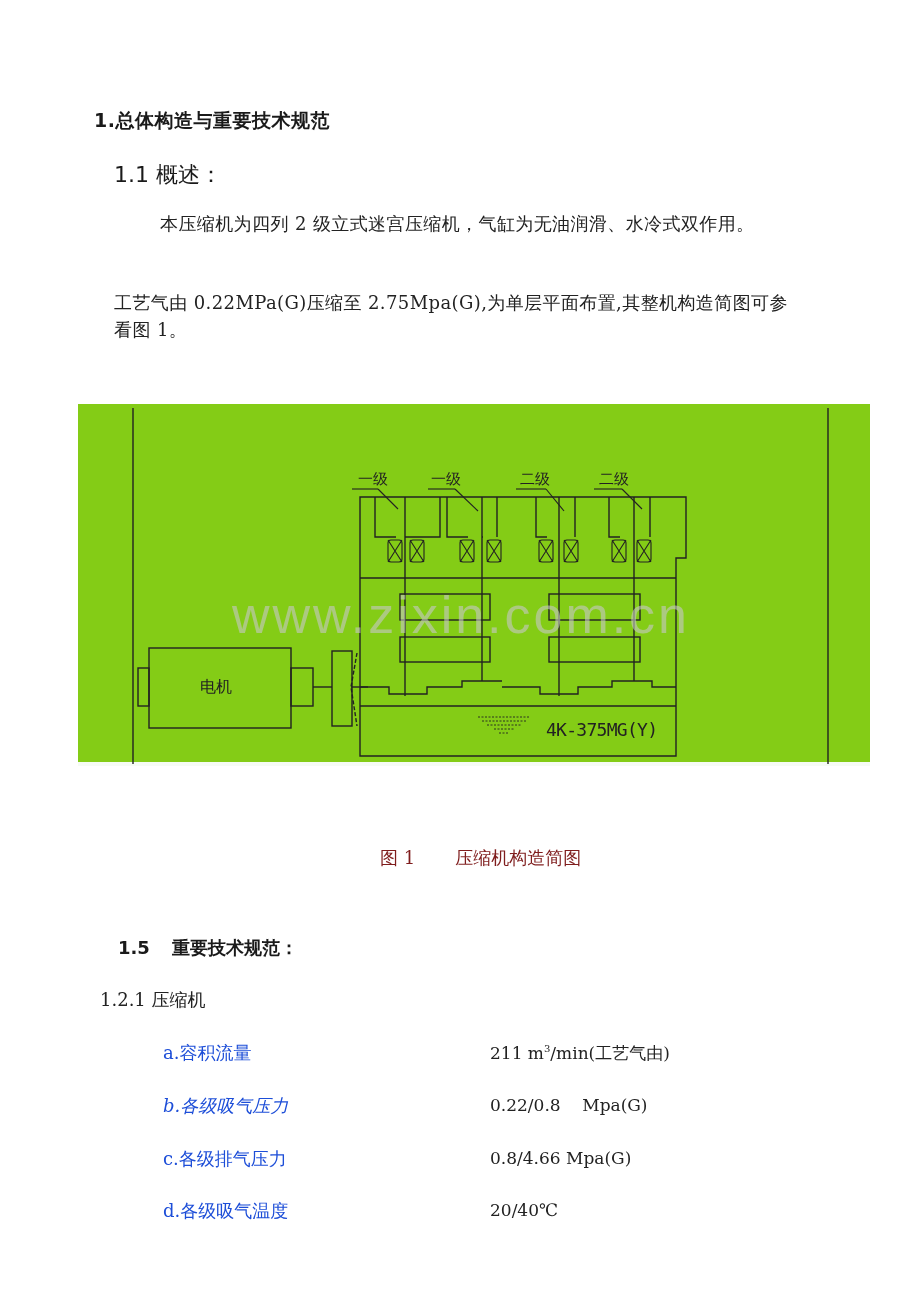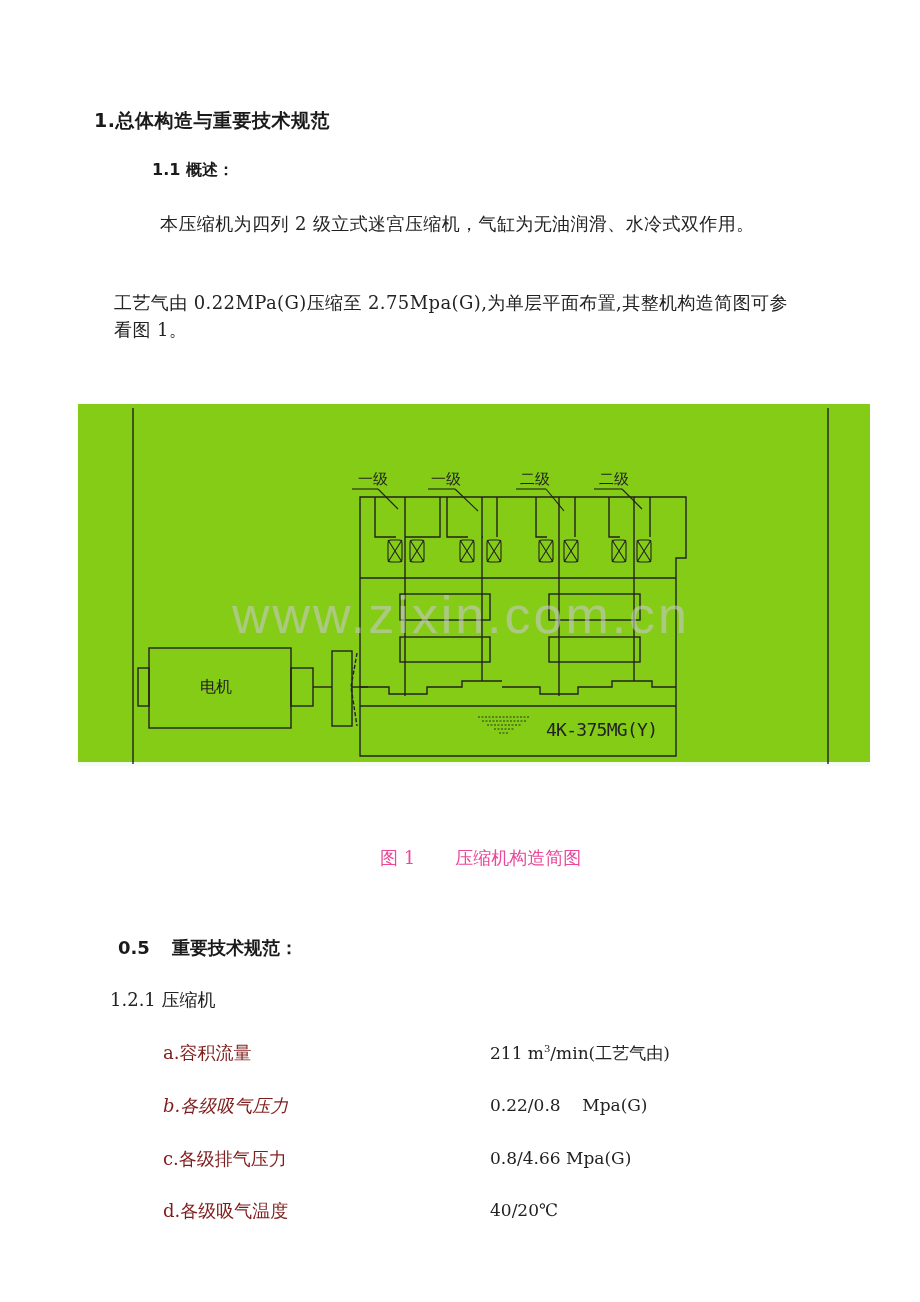--- a/index.html
+++ b/index.html
@@ -17,62 +17,61 @@
     }
     .abs { position: absolute; white-space: nowrap; }
     .h1 {
       left: 94px; top: 108px;
       font-size: 19px; font-weight: bold;
       font-family: "DejaVu Sans", "Liberation Sans", sans-serif;
       letter-spacing: 0.5px;
     }
     .h11 {
       left: 114px; top: 160px;
-      font-size: 16px; font-weight: bold;
+      font-size: 22px; font-weight: normal;
       font-family: "DejaVu Sans", "Liberation Sans", sans-serif;
-      margin-left: 38px;
     }
     .para {
       font-size: 18px;
       color: #222;
       letter-spacing: 0.4px;
     }
     .p1 { left: 160px; top: 212px; text-align: right; }
     .p2 { left: 114px; top: 266px; margin-top: 25px; }
     .p3 { left: 114px; top: 318px; }
 
     .figure {
       left: 78px; top: 404px;
       width: 792px; height: 362px;
       background: #84cc16;
     }
     .figure svg { display: block; }
 
     .caption {
       left: 380px; top: 846px;
       font-size: 18px;
-      color: #ec4899;
+      color: #7f1d1d;
     }
     .caption .gap { display: inline-block; width: 40px; }
 
     .h12 {
       left: 118px; top: 936px;
       font-size: 18px; font-weight: bold;
       font-family: "DejaVu Sans", "Liberation Sans", sans-serif;
     }
     .h12 .gap { display: inline-block; width: 22px; }
     .h121 {
-      left: 110px; top: 988px;
+      left: 100px; top: 988px;
       font-size: 18px;
       color: #222;
     }
     .spec-label {
       left: 163px;
       font-size: 18px;
-      color: #7f1d1d;
+      color: #1d4ed8;
     }
     .spec-value {
       left: 490px;
       font-size: 17px;
       color: #222;
     }
     sup { font-size: 10px; vertical-align: super; line-height: 0; }
     .watermark {
       font-family: "Liberation Sans", "DejaVu Sans", sans-serif;
       font-size: 52px;
@@ -192,27 +191,27 @@
 
     <text x="232" y="657" class="watermark" stroke="none" textLength="455">www.zixin.com.cn</text>
   </svg>
 </div>
 
 <div class="abs caption">
   <span>图 1</span><span class="gap"></span><span>压缩机构造简图</span>
 </div>
 
 <div class="abs h12">
-  <span>0.5</span><span class="gap"></span><span>重要技术规范：</span>
+  <span>1.5</span><span class="gap"></span><span>重要技术规范：</span>
 </div>
 <div class="abs h121">1.2.1 压缩机</div>
 
 <div class="abs spec-label" style="top:1041px;">a.容积流量</div>
 <div class="abs spec-value" style="top:1042px;"><span>211 m</span><sup>3</sup><span>/min(工艺气由)</span></div>
 
 <div class="abs spec-label" style="top:1094px;font-style:italic;">b.各级吸气压力</div>
 <div class="abs spec-value" style="top:1095px; white-space:pre;">0.22/0.8    Mpa(G)</div>
 
 <div class="abs spec-label" style="top:1147px;">c.各级排气压力</div>
 <div class="abs spec-value" style="top:1148px;">0.8/4.66 Mpa(G)</div>
 
 <div class="abs spec-label" style="top:1199px;">d.各级吸气温度</div>
-<div class="abs spec-value" style="top:1200px;">40/20℃</div>
+<div class="abs spec-value" style="top:1200px;">20/40℃</div>
 
 </body></html>

